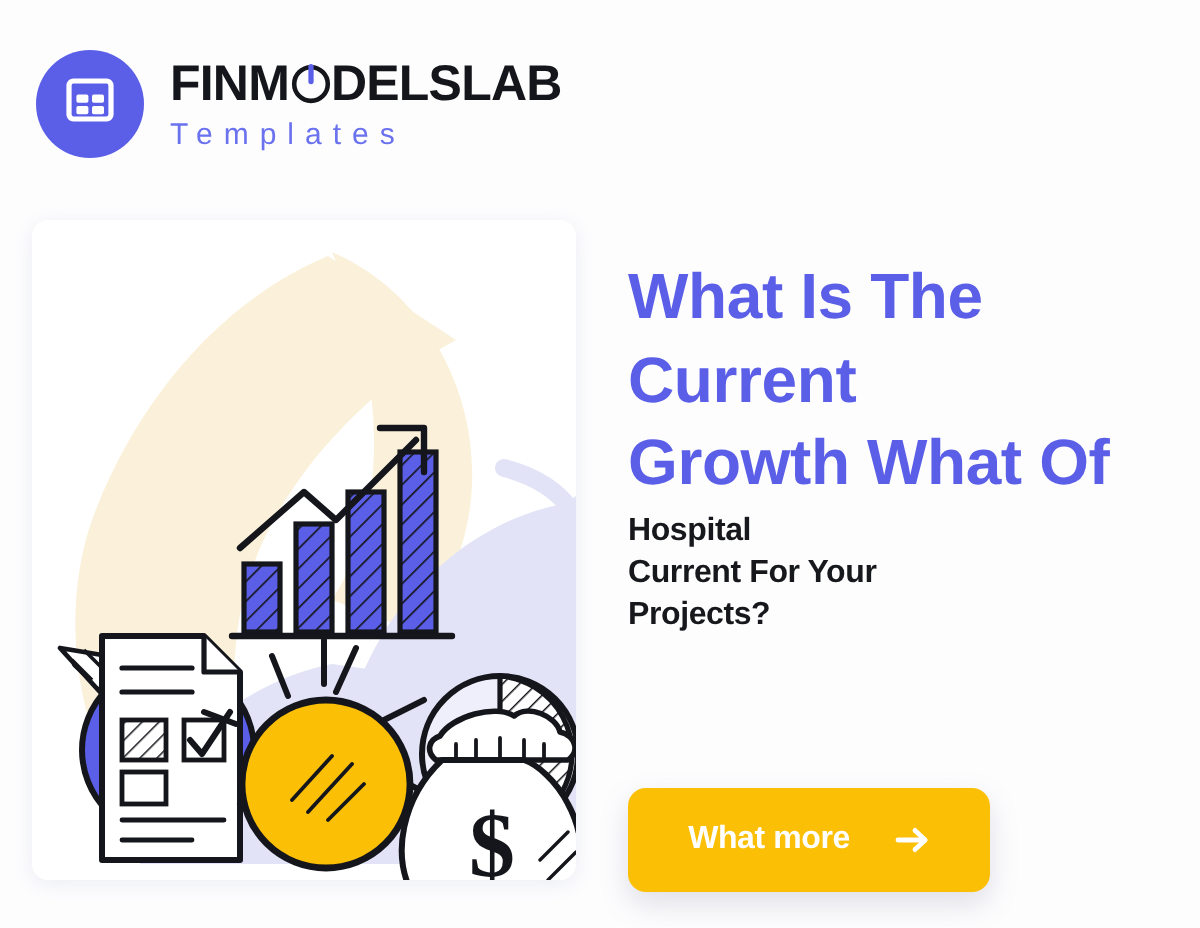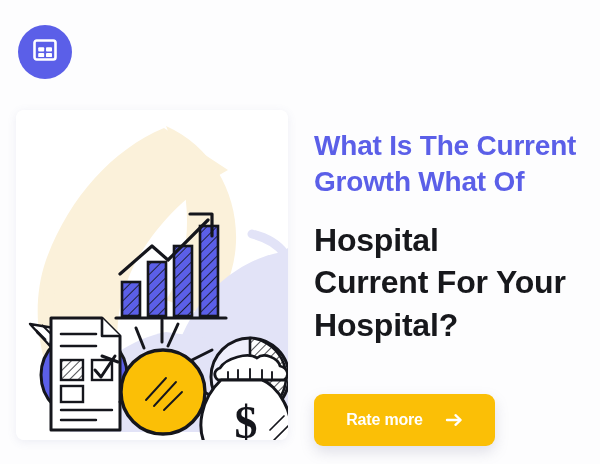--- a/index.html
+++ b/index.html
@@ -52,27 +52,27 @@
   }
   .illus-card svg { display:block; width:100%; height:100%; }
 
   
   .copy {
     position:absolute;
     left:314px; top:128px;
     width:268px;
   }
   .headline-accent {
-    font-size:28px; font-weight:700; color:#5B5FE8;
+    font-size:32px; font-weight:700; color:#5B5FE8;
     line-height:1.30; letter-spacing:-0.2px;
   }
   .headline-main {
-    font-size:32px; font-weight:700; color:#17181c;
+    font-size:16px; font-weight:700; color:#17181c;
     line-height:1.33; letter-spacing:-0.2px;
-    margin-top:18px;
+    margin-top:2px;
   }
 
   
   .cta {
     position:absolute;
     left:314px; top:394px;
     width:181px; height:52px;
     background:#FBBF06;
     border:none; border-radius:9px;
     box-shadow:0 6px 14px rgba(120,120,150,0.22);
@@ -95,20 +95,33 @@
     <div class="brand-mark">
       <span>
         <svg width="28" height="28" viewBox="0 0 28 28" fill="none">
           <rect x="3.5" y="4.5" width="21" height="19" rx="2.2" stroke="#ffffff" stroke-width="2.6"></rect>
           <rect x="7.2" y="11.3" width="6" height="4.1" rx="0.9" fill="#ffffff"></rect>
           <rect x="15.0" y="11.3" width="6" height="4.1" rx="0.9" fill="#ffffff"></rect>
           <rect x="7.2" y="17.0" width="6" height="4.1" rx="0.9" fill="#ffffff"></rect>
           <rect x="15.0" y="17.0" width="6" height="4.1" rx="0.9" fill="#ffffff"></rect>
         </svg>
       </span>
+    </div>
+    <div class="brand-words">
+      <div class="brand-title">
+        <span>FINM</span>
+        <span class="pw">
+          <svg width="21" height="21" viewBox="0 0 24 24" fill="none">
+            <circle cx="12" cy="12.6" r="9.6" stroke="#14161b" stroke-width="2.6"></circle>
+            <path d="M12 2.6 V 11.2" stroke="#5B5FE8" stroke-width="3" stroke-linecap="round"></path>
+          </svg>
+        </span>
+        <span>DELSLAB</span>
+      </div>
+      <div class="brand-sub">Templates</div>
     </div>
   </div>
 
   <div class="illus-card">
     <svg viewBox="0 0 272 330">
       <defs>
         <pattern id="hatchBlue" width="7" height="7" patternTransform="rotate(45)" patternUnits="userSpaceOnUse">
           <rect width="7" height="7" fill="#5B5FE8"></rect>
           <line x1="0" y1="0" x2="0" y2="7" stroke="#15161c" stroke-width="1.7"></line>
         </pattern>
@@ -208,26 +221,26 @@
   </div>
 
   <div class="copy">
     <div class="headline-accent">
       <div>What Is The Current</div>
       <div>Growth What Of</div>
     </div>
     <div class="headline-main">
       <div>Hospital</div>
       <div>Current For Your</div>
-      <div>Hospital?</div>
+      <div>Projects?</div>
     </div>
   </div>
 
   <button class="cta">
-    <span class="cta-label">Rate more</span>
+    <span class="cta-label">What more</span>
     <span class="cta-arrow">
       <svg width="18" height="14" viewBox="0 0 18 14" fill="none">
         <path d="M2 7 H 15" stroke="#ffffff" stroke-width="2.4" stroke-linecap="round"></path>
         <path d="M10.5 2.2 L 15.6 7 L 10.5 11.8" stroke="#ffffff" stroke-width="2.4" fill="none" stroke-linecap="round" stroke-linejoin="round"></path>
       </svg>
     </span>
   </button>
 
 </div>
 

